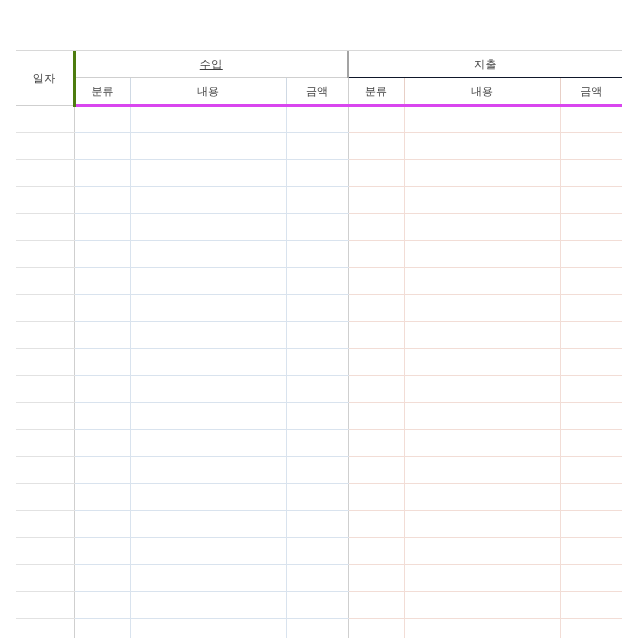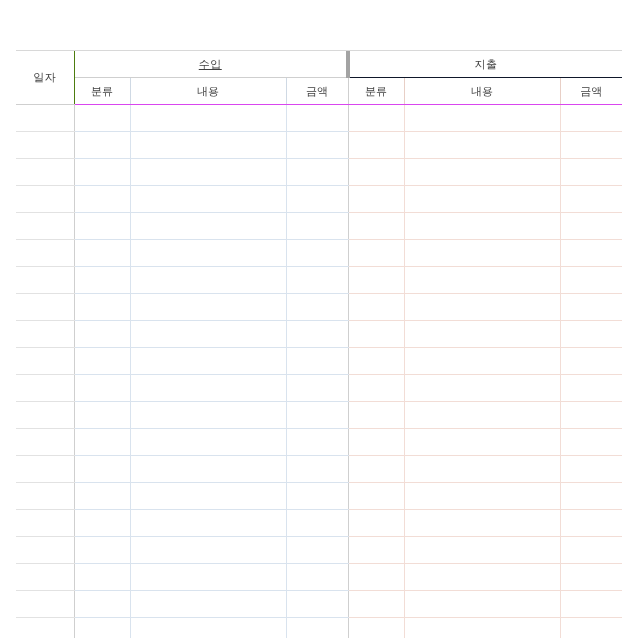--- a/index.html
+++ b/index.html
@@ -46,43 +46,43 @@
     margin: 0;
     font-weight: normal;
     font-size: 11px;
     text-align: center;
     vertical-align: middle;
     color: #3f3f3f;
   }
 
   
   .hdr-date {
-    border-right: 1px solid #4d7c0f;
+    border-right: 3px solid #4d7c0f;
     border-bottom: 1px solid #cfcfcf;
     height: 52px;
     font-size: 11.5px;
     letter-spacing: 0.5px;
   }
   .hdr-group-income {
-    border-right: 4px solid #a3a3a3;
+    border-right: 2px solid #a3a3a3;
     border-bottom: 1px solid #cfcfcf;
     height: 26px;
     font-size: 11.5px;
     letter-spacing: 0.5px;
     text-decoration: underline;
   }
   .hdr-group-expense {
     border-bottom: 1px solid #0f172a;
     height: 26px;
     font-size: 11.5px;
     letter-spacing: 0.5px;
   }
   .hdr-sub {
     height: 26px;
-    border-bottom: 1px solid #d946ef;
+    border-bottom: 3px solid #d946ef;
     font-size: 11px;
   }
   .hdr-sub.b-right-blue { border-right: 1px solid #cfd9e4; }
   .hdr-sub.b-right-grey { border-right: 1px solid #cfcfcf; }
   .hdr-sub.b-right-red  { border-right: 1px solid #e8cfc6; }
 
   
   .ledger tbody tr { height: 27px; }
 
   .cell-date {

